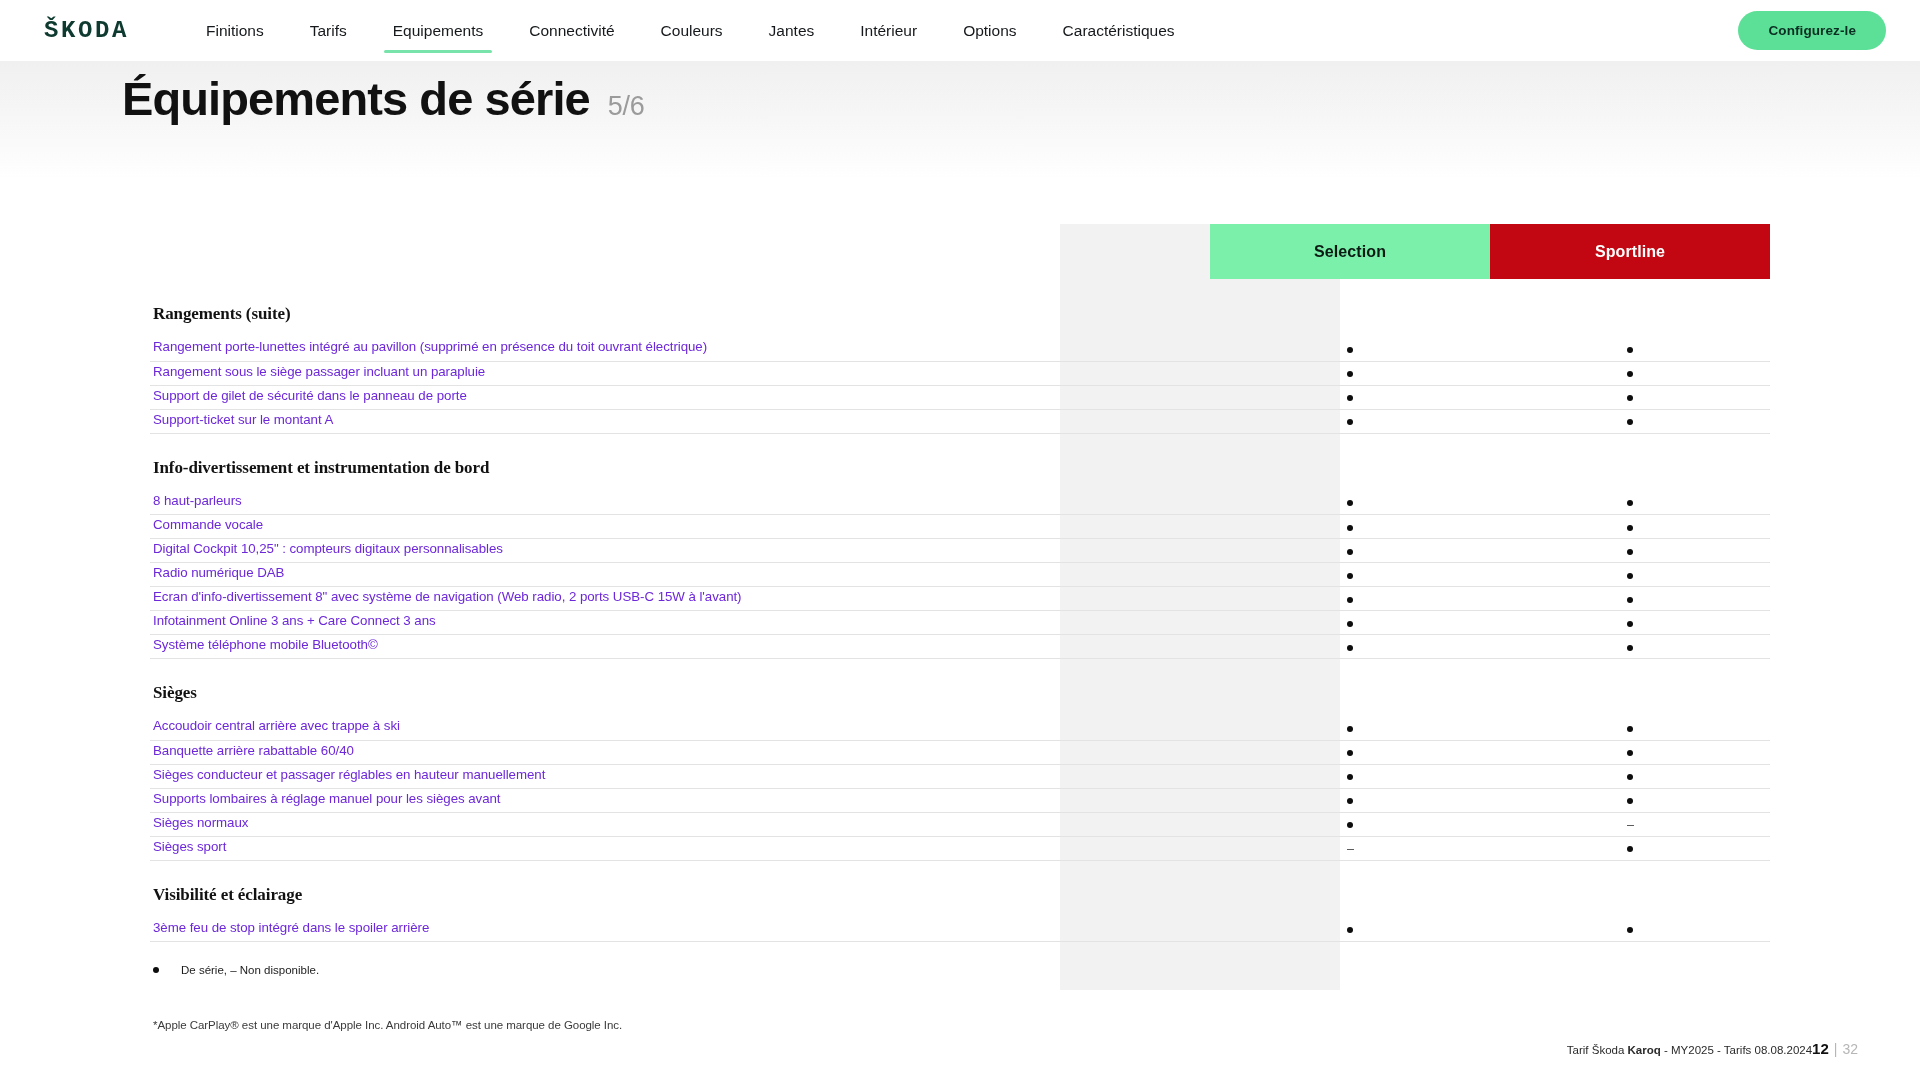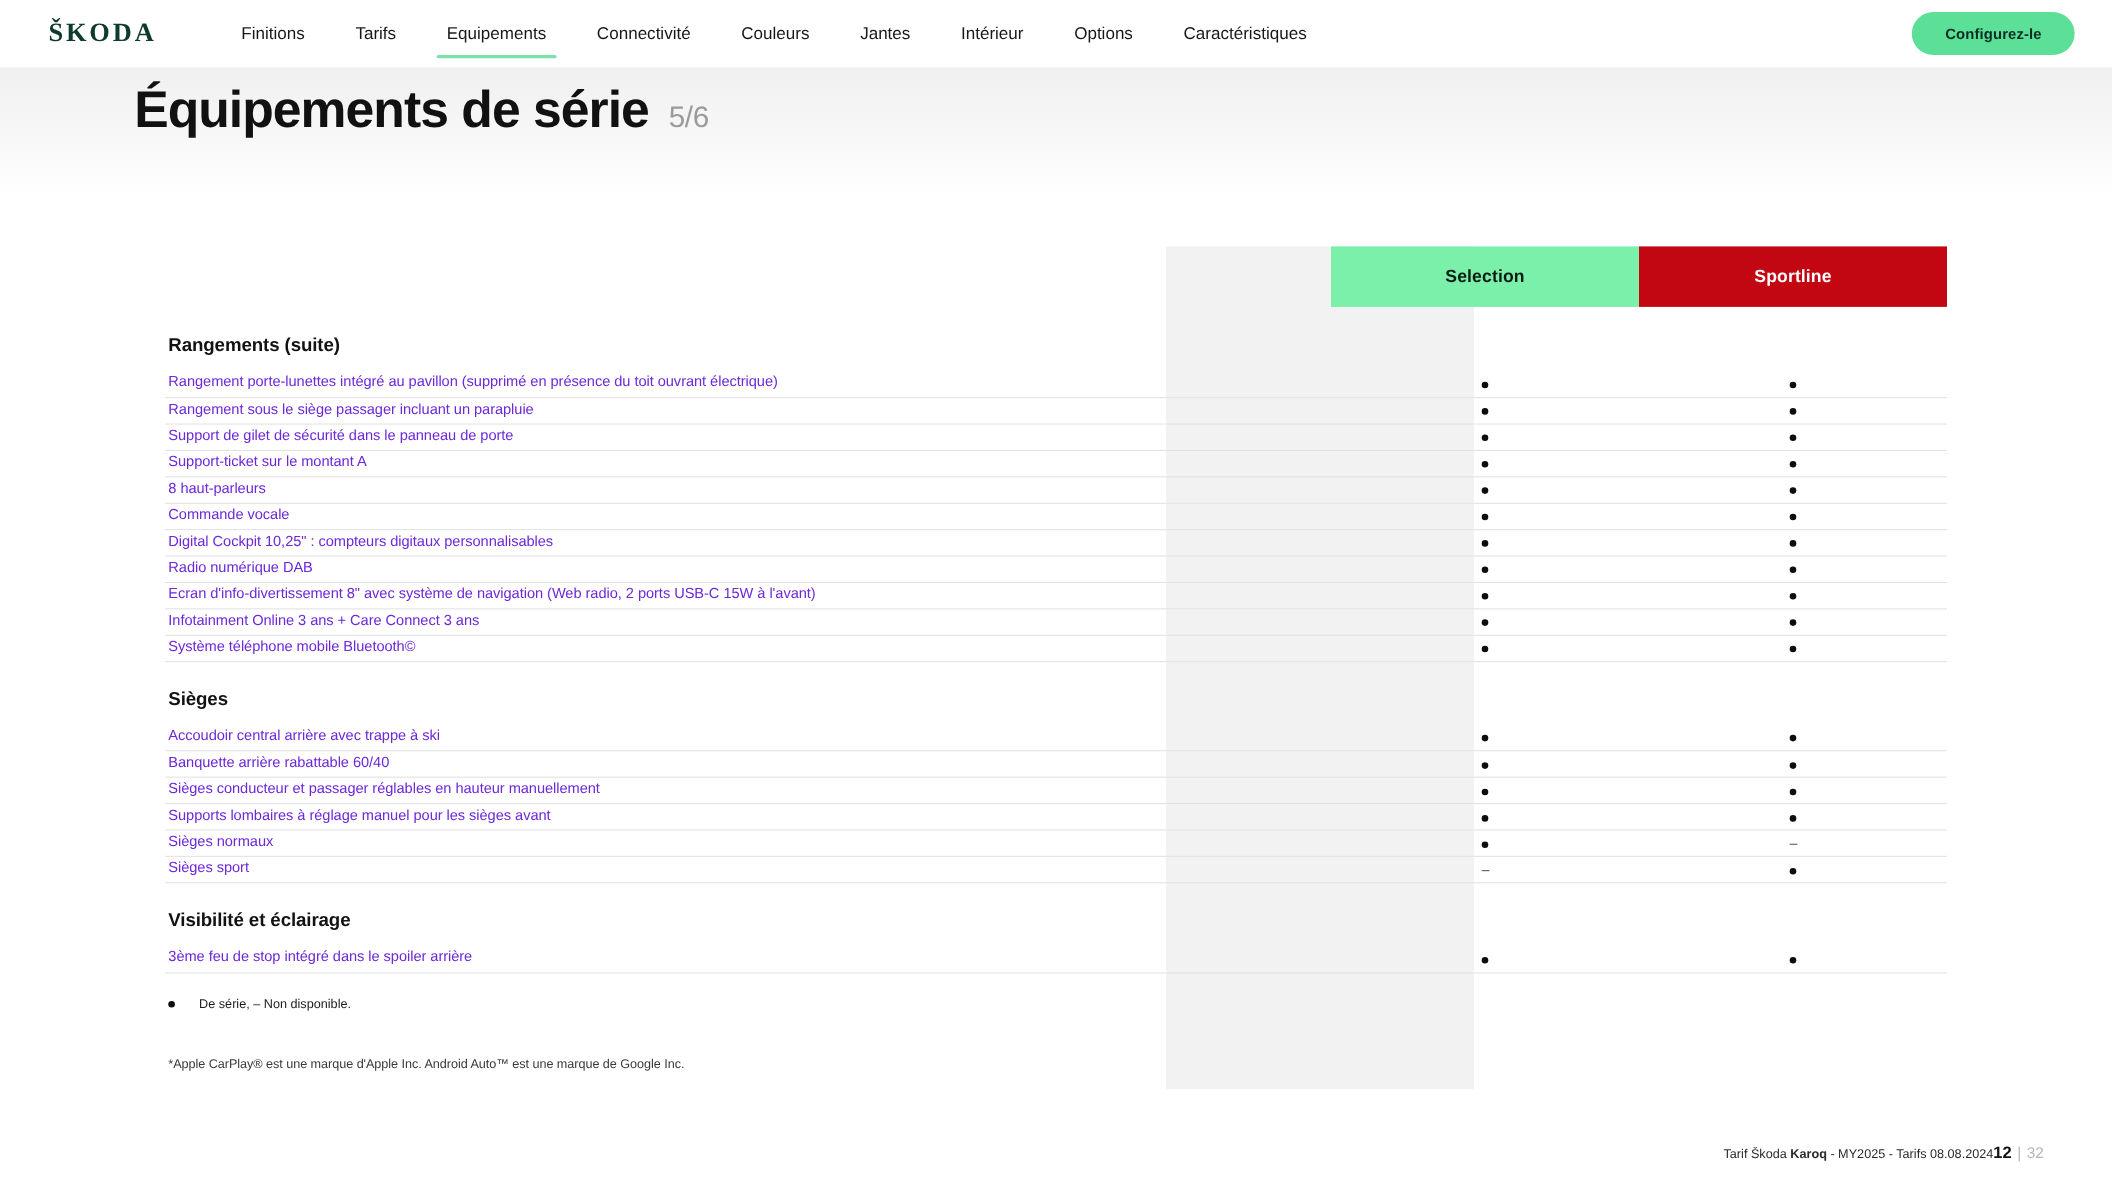--- a/index.html
+++ b/index.html
@@ -29,21 +29,21 @@
     z-index: 5;
   }
 
   .brand-logo {
     font-size: 24px;
     font-weight: 700;
     letter-spacing: 2.6px;
     color: #0e3a2f;
     white-space: nowrap;
     margin-right: 56px;
-    font-family: Liberation Serif, serif;
+    font-family: Liberation Mono, monospace;
   }
 
   .nav {
     display: flex;
     align-items: center;
     height: 100%;
     gap: 4px;
   }
 
   .nav-item {
@@ -198,20 +198,21 @@
     padding: 0;
     border: none;
   }
 
   .section-title {
     font-size: 17px;
     font-weight: 700;
     color: #121212;
     padding: 24px 0 13px 3px;
     letter-spacing: -0.1px;
+    font-family: Liberation Serif, serif;
   }
 
   .section-row.first .section-title { padding-top: 4px; }
 
   
   .data-row td {
     height: 24px;
     border-bottom: 1px solid #e3e3e3;
     padding: 0;
     vertical-align: middle;
@@ -377,20 +378,27 @@
               <td class="mark"><span class="dot"></span></td>
               <td class="mark"><span class="dot"></span></td>
             </tr>
             <tr class="data-row">
               <td>
                 <div class="row-label">Support-ticket sur le montant A</div>
               </td>
               <td class="mark"><span class="dot"></span></td>
               <td class="mark"><span class="dot"></span></td>
             </tr>
+            <tr class="section-row">
+              <td>
+                <div class="section-title">Info-divertissement et instrumentation de bord</div>
+              </td>
+              <td></td>
+              <td></td>
+            </tr>
             <tr class="data-row">
               <td>
                 <div class="row-label">8 haut-parleurs</div>
               </td>
               <td class="mark"><span class="dot"></span></td>
               <td class="mark"><span class="dot"></span></td>
             </tr>
             <tr class="data-row">
               <td>
                 <div class="row-label">Commande vocale</div>

